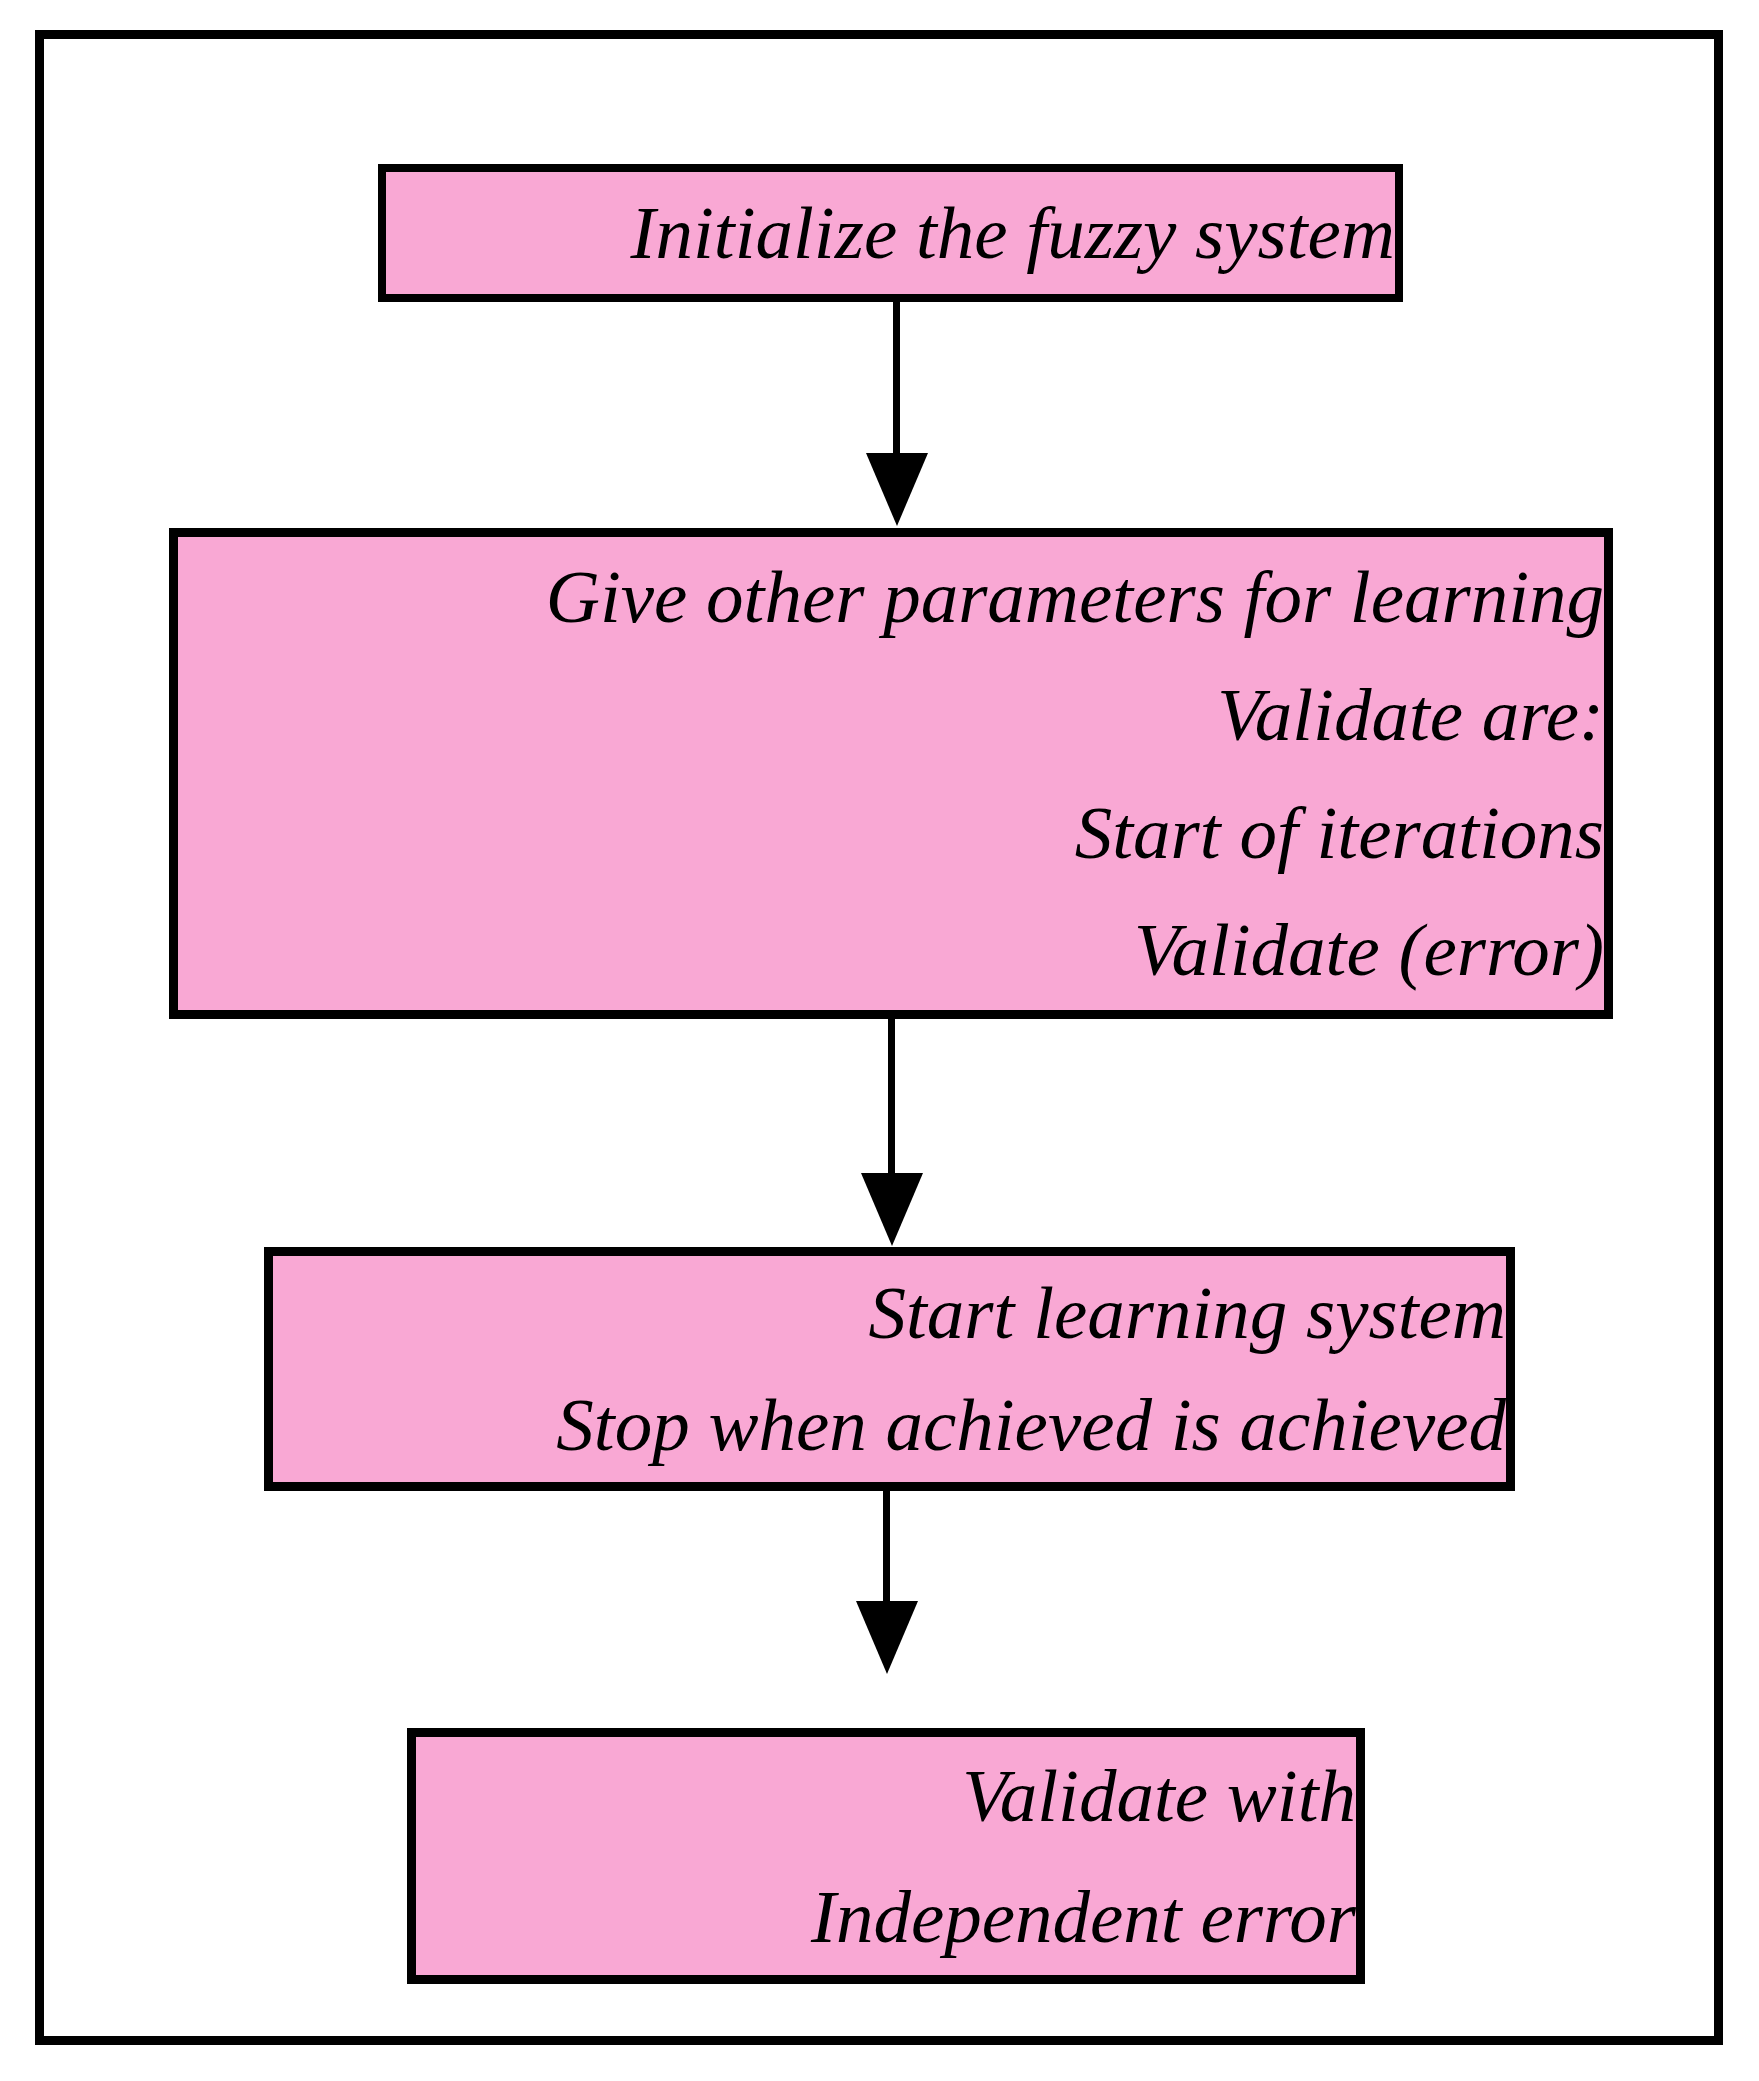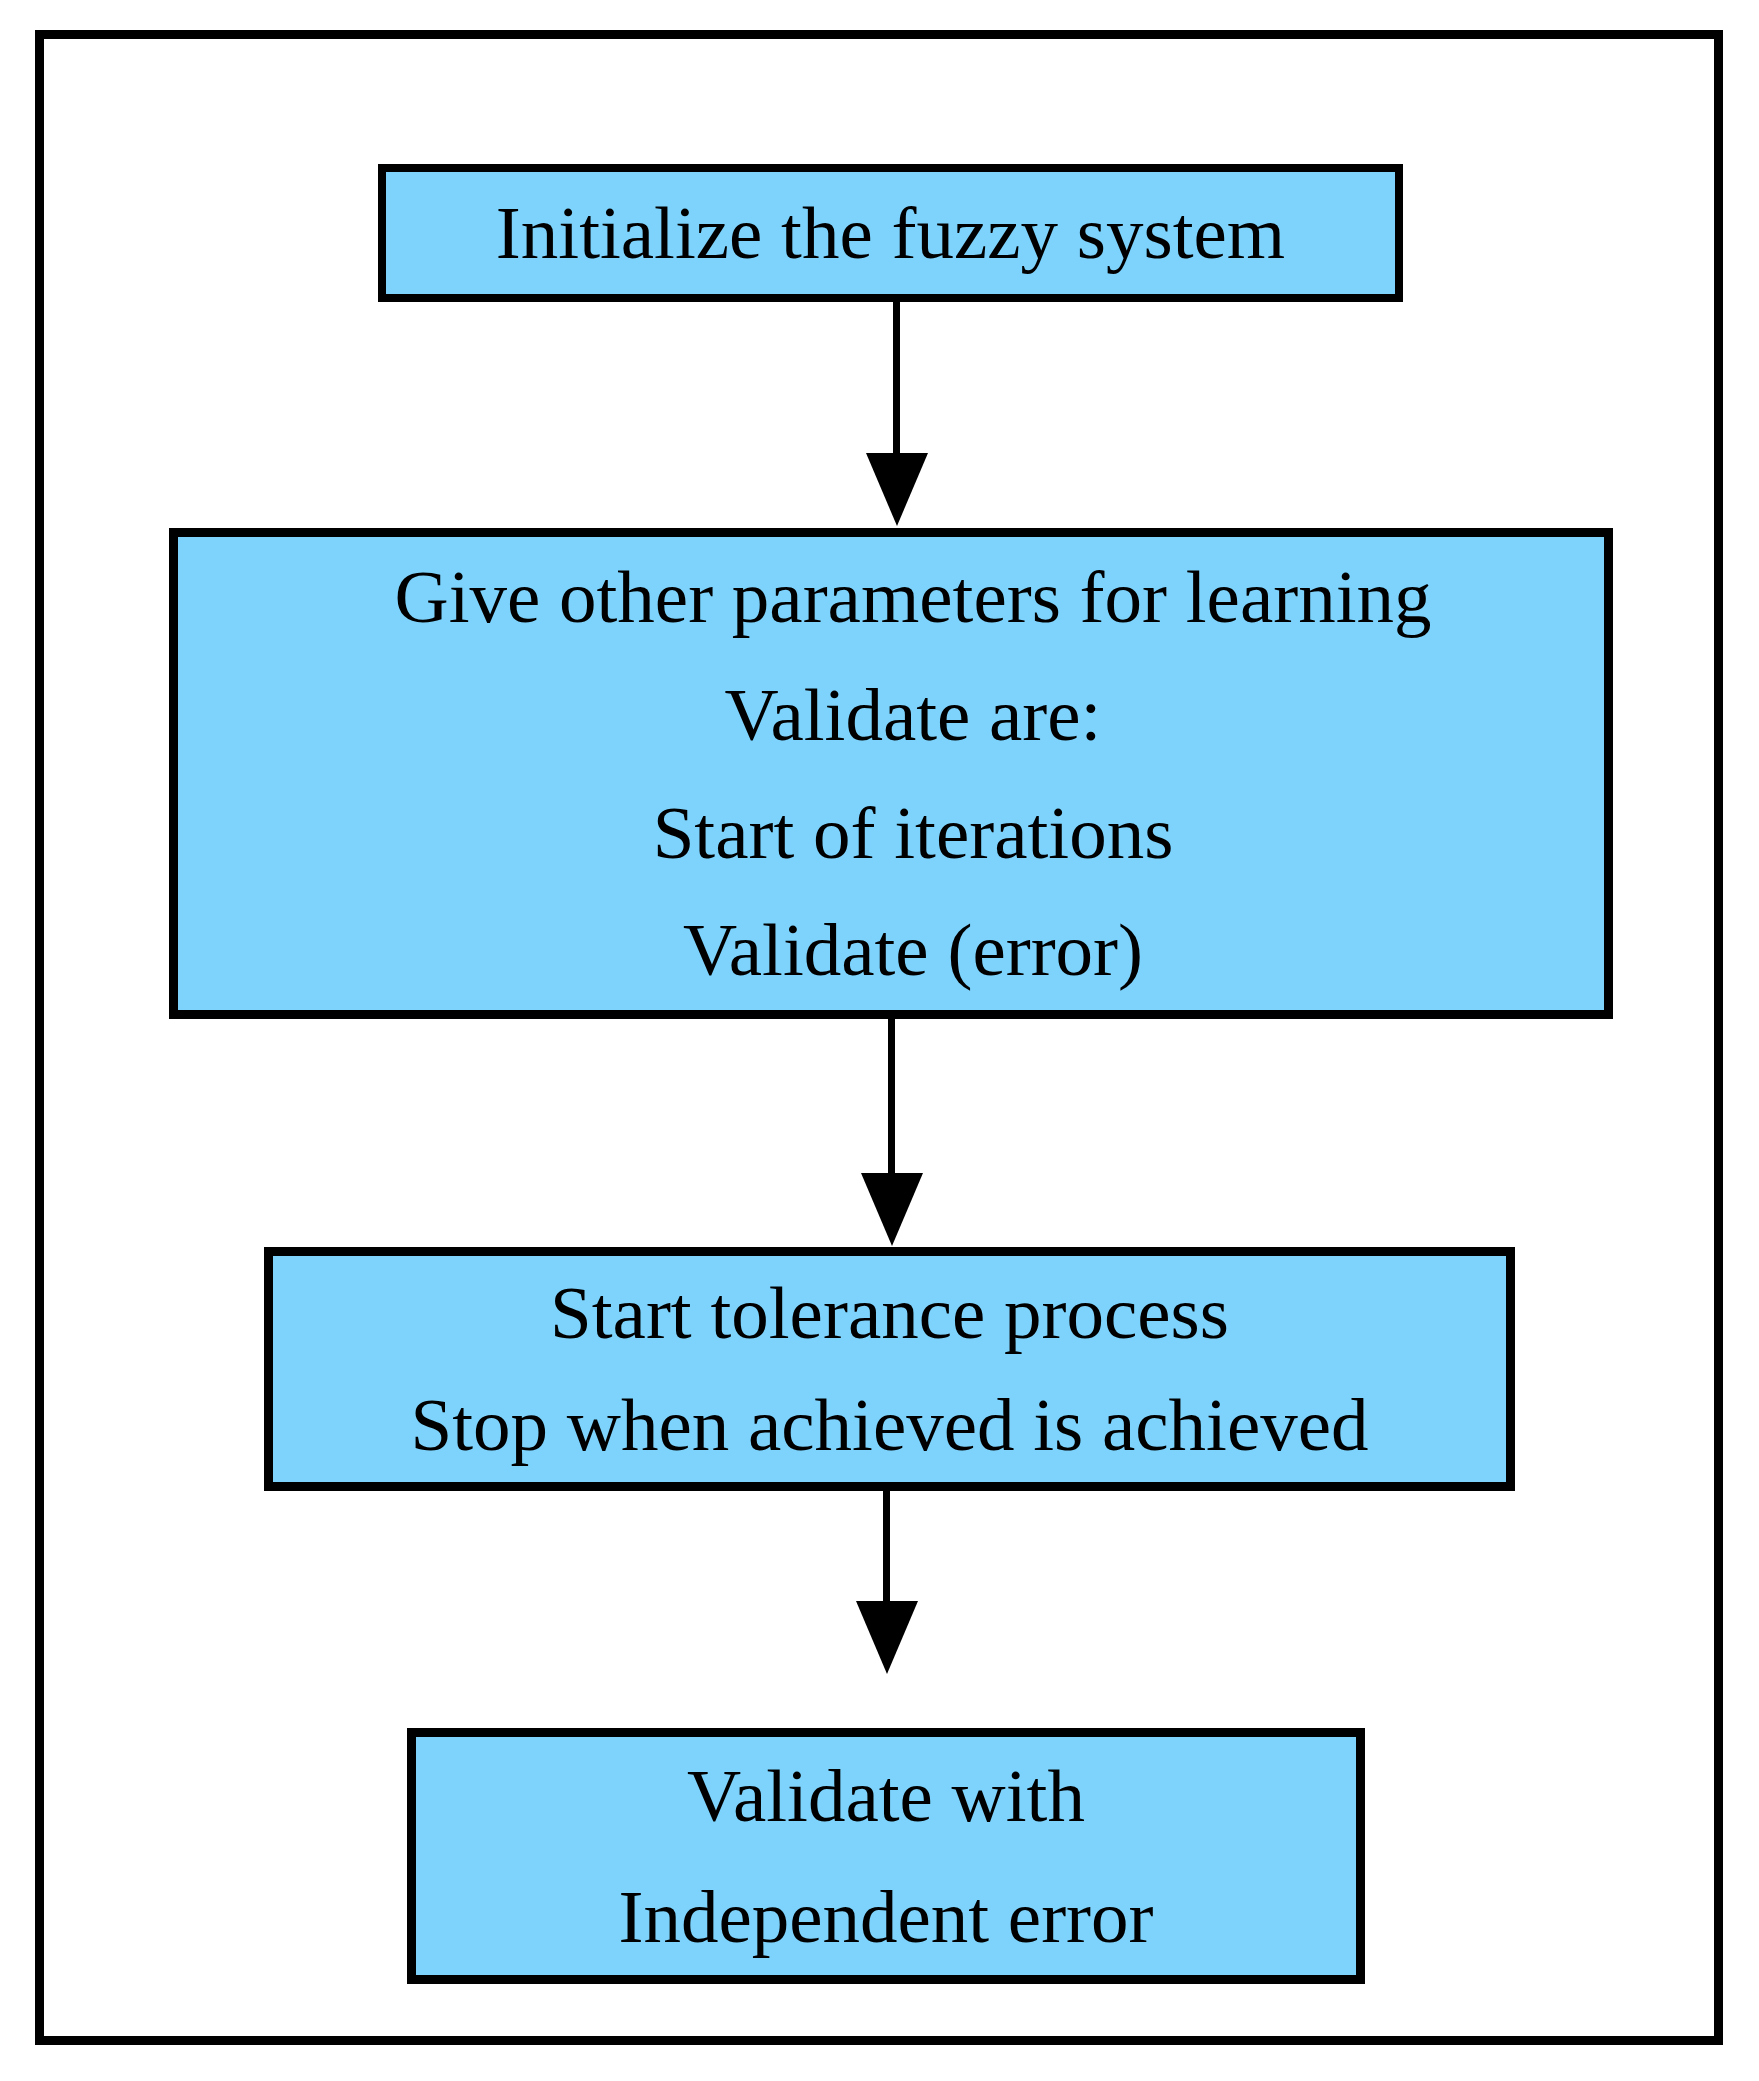--- a/index.html
+++ b/index.html
@@ -22,26 +22,27 @@
     width: 1688px;
     height: 2015px;
     border: 9.9px solid #000000;
     box-sizing: border-box;
     background: transparent;
   }
   .node {
     position: absolute;
     border: 9.9px solid #000000;
     box-sizing: border-box;
-    background: #7dd3fc;
+    background: #f9a8d4;
     display: flex;
     flex-direction: column;
     justify-content: center;
-    align-items: center;
+    align-items: flex-end;
     text-align: center;
+    font-style: italic;
   }
   .node .tline {
     font-size: 75px;
     line-height: 1.55;
     white-space: nowrap;
   }
   #node-initialize {
     left: 378px;
     top: 164px;
     width: 1025px;
@@ -112,21 +113,21 @@
   <div class="tline">Start of iterations</div>
   <div class="tline">Validate (error)</div>
 </div>
 
 <div class="arrow" id="arrow-2">
   <div class="shaft"></div>
   <div class="head"></div>
 </div>
 
 <div class="node" id="node-learning">
-  <div class="tline">Start tolerance process</div>
+  <div class="tline">Start learning system</div>
   <div class="tline">Stop when achieved is achieved</div>
 </div>
 
 <div class="arrow" id="arrow-3">
   <div class="shaft"></div>
   <div class="head"></div>
 </div>
 
 <div class="node" id="node-validate">
   <div class="tline">Validate with</div>

